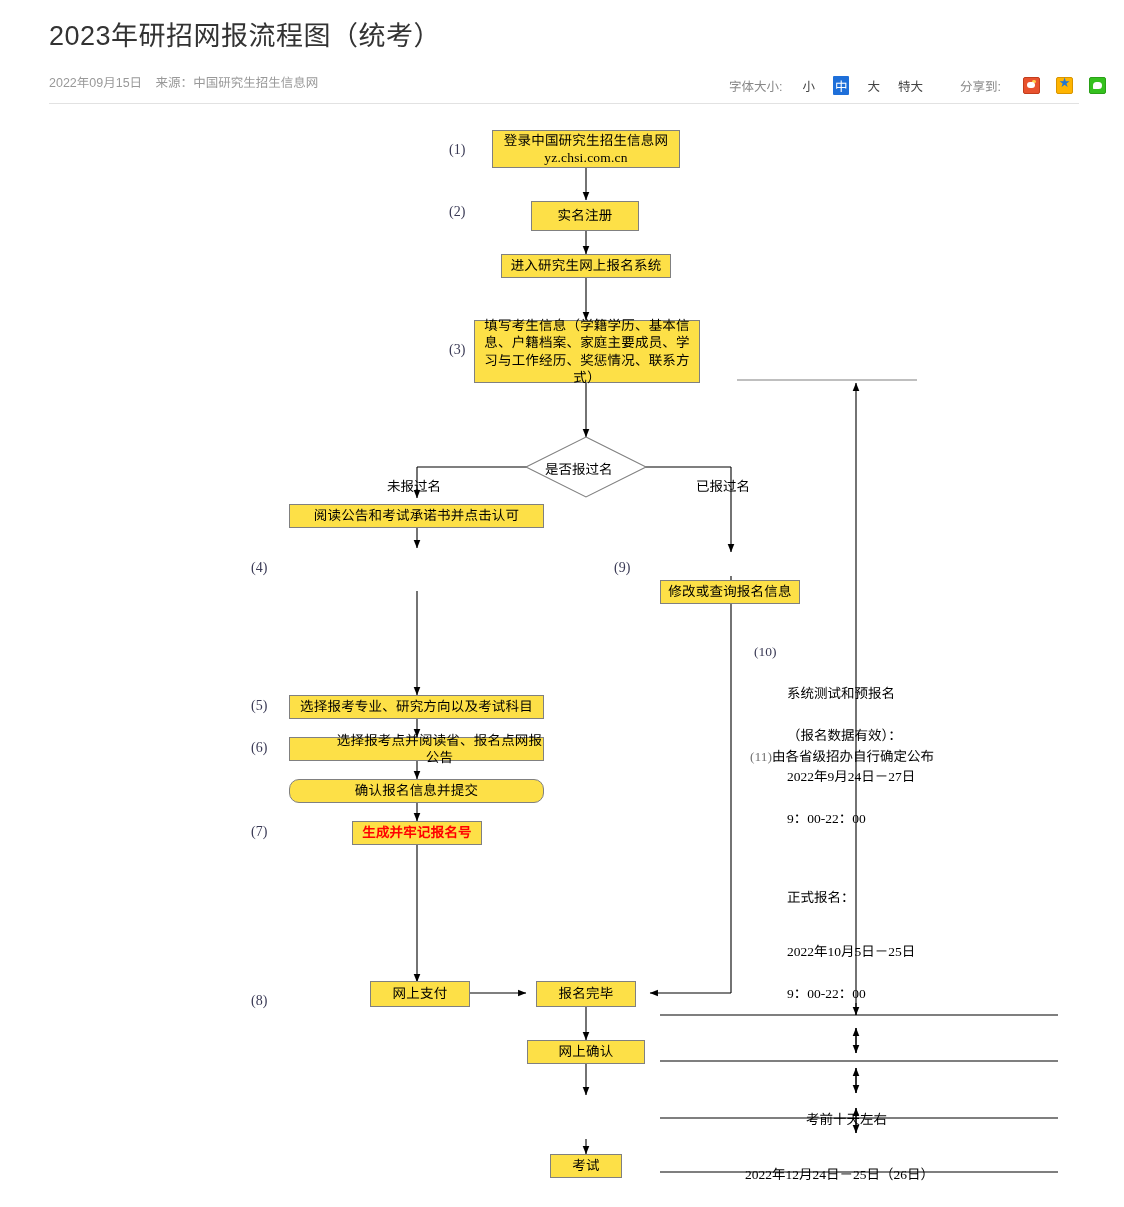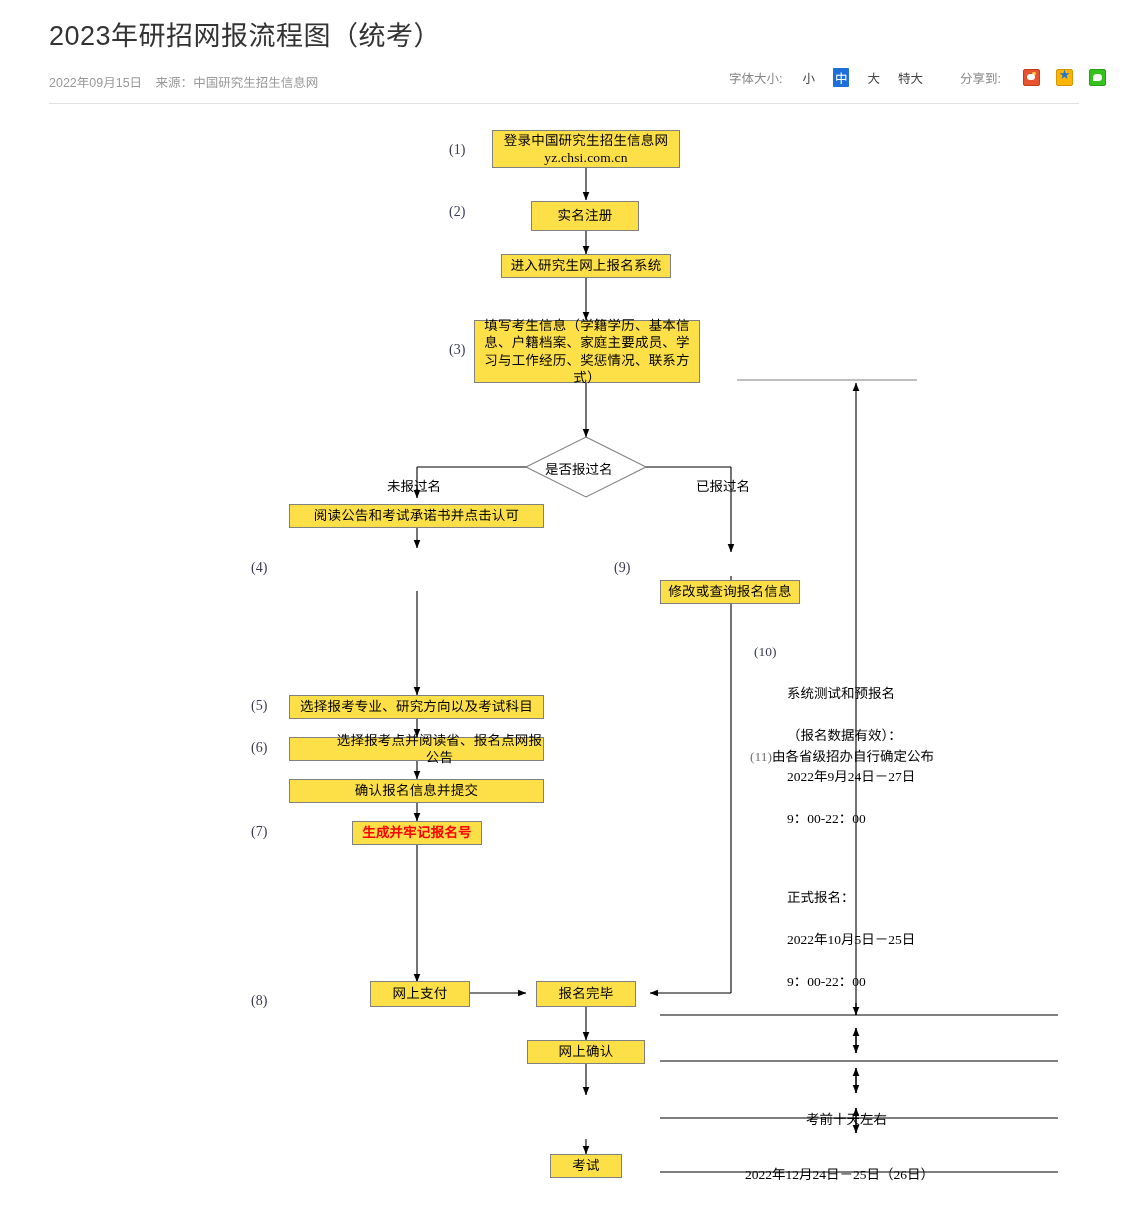--- a/index.html
+++ b/index.html
@@ -18,21 +18,21 @@
     position:absolute;left:49px;top:14px;
     font-size:27px;font-weight:400;color:#333;
     letter-spacing:0.5px;white-space:nowrap;
   }
   #meta-left{
     position:absolute;left:49px;top:72px;
     font-size:12.5px;color:#999;white-space:nowrap;
   }
   #meta-left .meta-src-label{margin-left:10px;}
   #meta-right{
-    position:absolute;right:18px;top:68px;
+    position:absolute;right:18px;top:76px;
     font-size:12.5px;color:#666;white-space:nowrap;
     display:flex;align-items:center;gap:12px;
   }
   #meta-right .fs-label{color:#888;margin-right:5px;}
   #meta-right .fs-opt{color:#444;margin:0 3px;cursor:pointer;}
   #meta-right .fs-opt.active{
     background:#1e6fd9;color:#fff;padding:0 2px;border-radius:1px;
   }
   #meta-right .share-label{color:#888;margin-left:22px;margin-right:6px;}
   .share-ico{
@@ -225,21 +225,21 @@
     <div class="edgelabel" style="left:387px;top:367px;">未报过名</div>
     <div class="edgelabel" style="left:696px;top:367px;">已报过名</div>
 
     <div class="node" style="left:289px;top:396px;width:255px;height:24px;">阅读公告和考试承诺书并点击认可</div>
 
 
     <div class="node" style="left:289px;top:587px;width:255px;height:24px;">选择报考专业、研究方向以及考试科目</div>
 
     <div class="node" style="left:289px;top:629px;width:255px;height:24px;padding-left:46px;">选择报考点并阅读省、报名点网报公告</div>
 
-    <div class="node" style="left:289px;top:671px;width:255px;height:24px;">确认报名信息并提交</div>
+    <div class="node" style="left:289px;top:671px;width:255px;height:24px;border-radius:10px;">确认报名信息并提交</div>
 
     <div class="node red" style="left:352px;top:713px;width:130px;height:24px;">生成并牢记报名号</div>
 
     <div class="node" style="left:370px;top:873px;width:100px;height:26px;">网上支付</div>
 
     <div class="node" style="left:536px;top:873px;width:100px;height:26px;">报名完毕</div>
 
     <div class="node" style="left:527px;top:932px;width:118px;height:24px;">网上确认</div>
 
 
@@ -250,21 +250,21 @@
     <div class="note" style="left:754px;top:513px;width:220px;">
       <div style="position:relative;padding-left:33px;">
         <span class="num" style="position:absolute;left:0;top:0;">(10)</span>
         <span>系统测试和预报名</span>
       </div>
       <div style="padding-left:33px;">（报名数据有效）：</div>
       <div style="padding-left:33px;">2022年9月24日－27日</div>
       <div style="padding-left:33px;">9：00-22：00</div>
       <div style="height:16px;"></div>
       <div style="padding-left:33px;">正式报名：</div>
-      <div style="padding-left:33px;">2022年10月5日－25日</div>
+      <div style="padding-left:33px;margin-top:12px;">2022年10月5日－25日</div>
       <div style="padding-left:33px;">9：00-22：00</div>
     </div>
 
     <div class="sidenote" style="left:750px;top:637px;">
       <span class="num">(11)</span><span>由各省级招办自行确定公布</span>
     </div>
 
     <div class="sidenote" style="left:806px;top:1000px;">
       <span>考前十天左右</span>
     </div>

